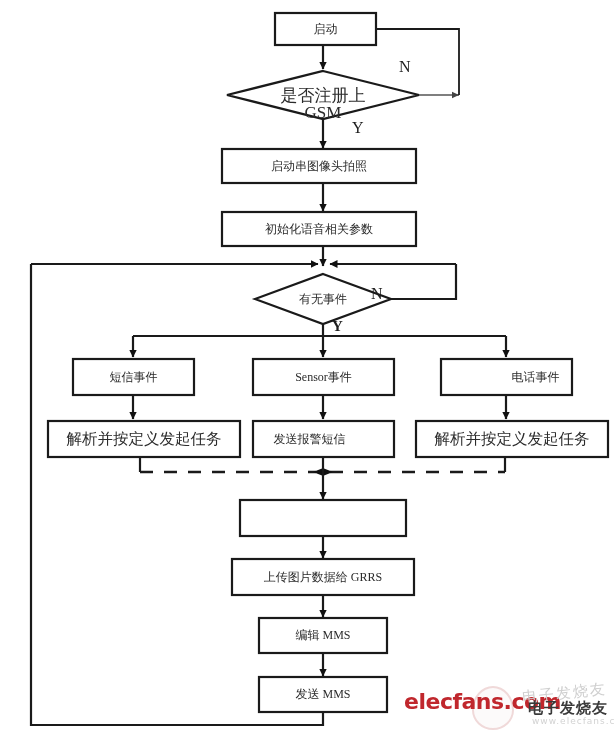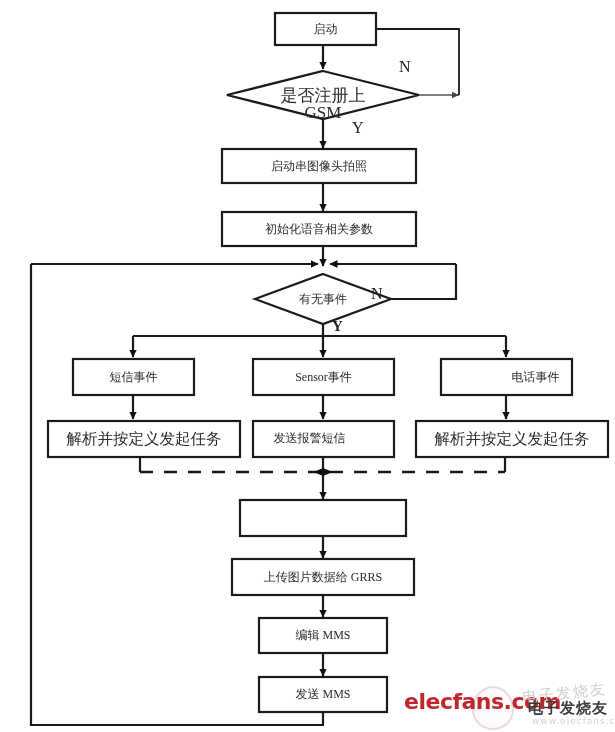--- a/index.html
+++ b/index.html
@@ -215,21 +215,21 @@
   <div class="node-label box-label" style="left:222px; top:212px; width:194px; height:34px;">初始化语音相关参数</div>
 
   <div class="node-label box-label" style="left:73px; top:359px; width:121px; height:36px;">短信事件</div>
 
   <div class="node-label box-label" style="left:253px; top:359px; width:141px; height:36px;">Sensor事件</div>
 
   <div class="node-label box-label" style="left:441px; top:359px; width:131px; height:36px;padding-left:29px;">电话事件</div>
 
   <div class="node-label box-label small" style="left:48px; top:421px; width:192px; height:36px;">解析并按定义发起任务</div>
 
-  <div class="node-label box-label" style="left:253px; top:421px; width:113px; height:36px;font-family:Liberation Mono, monospace;">发送报警短信</div>
+  <div class="node-label box-label" style="left:253px; top:421px; width:113px; height:36px;">发送报警短信</div>
 
   <div class="node-label box-label small" style="left:416px; top:421px; width:192px; height:36px;">解析并按定义发起任务</div>
 
 
   <div class="node-label box-label" style="left:232px; top:559px; width:182px; height:36px;">上传图片数据给 GRRS</div>
 
   <div class="node-label box-label" style="left:259px; top:618px; width:128px; height:35px;">编辑 MMS</div>
 
   <div class="node-label box-label" style="left:259px; top:677px; width:128px; height:35px;">发送 MMS</div>
 

